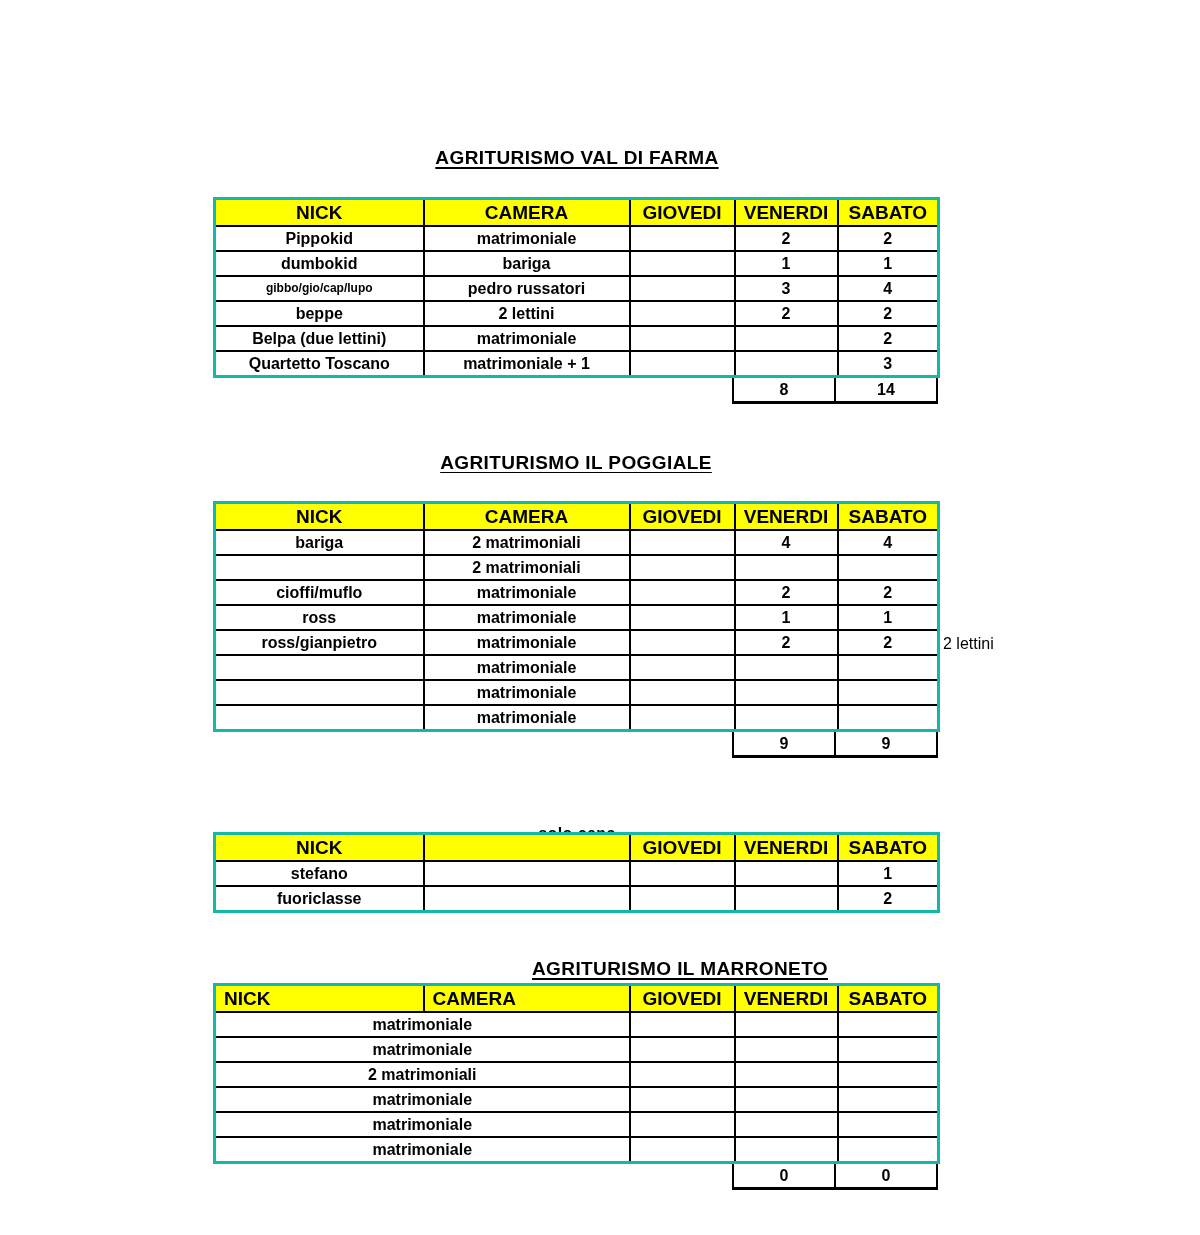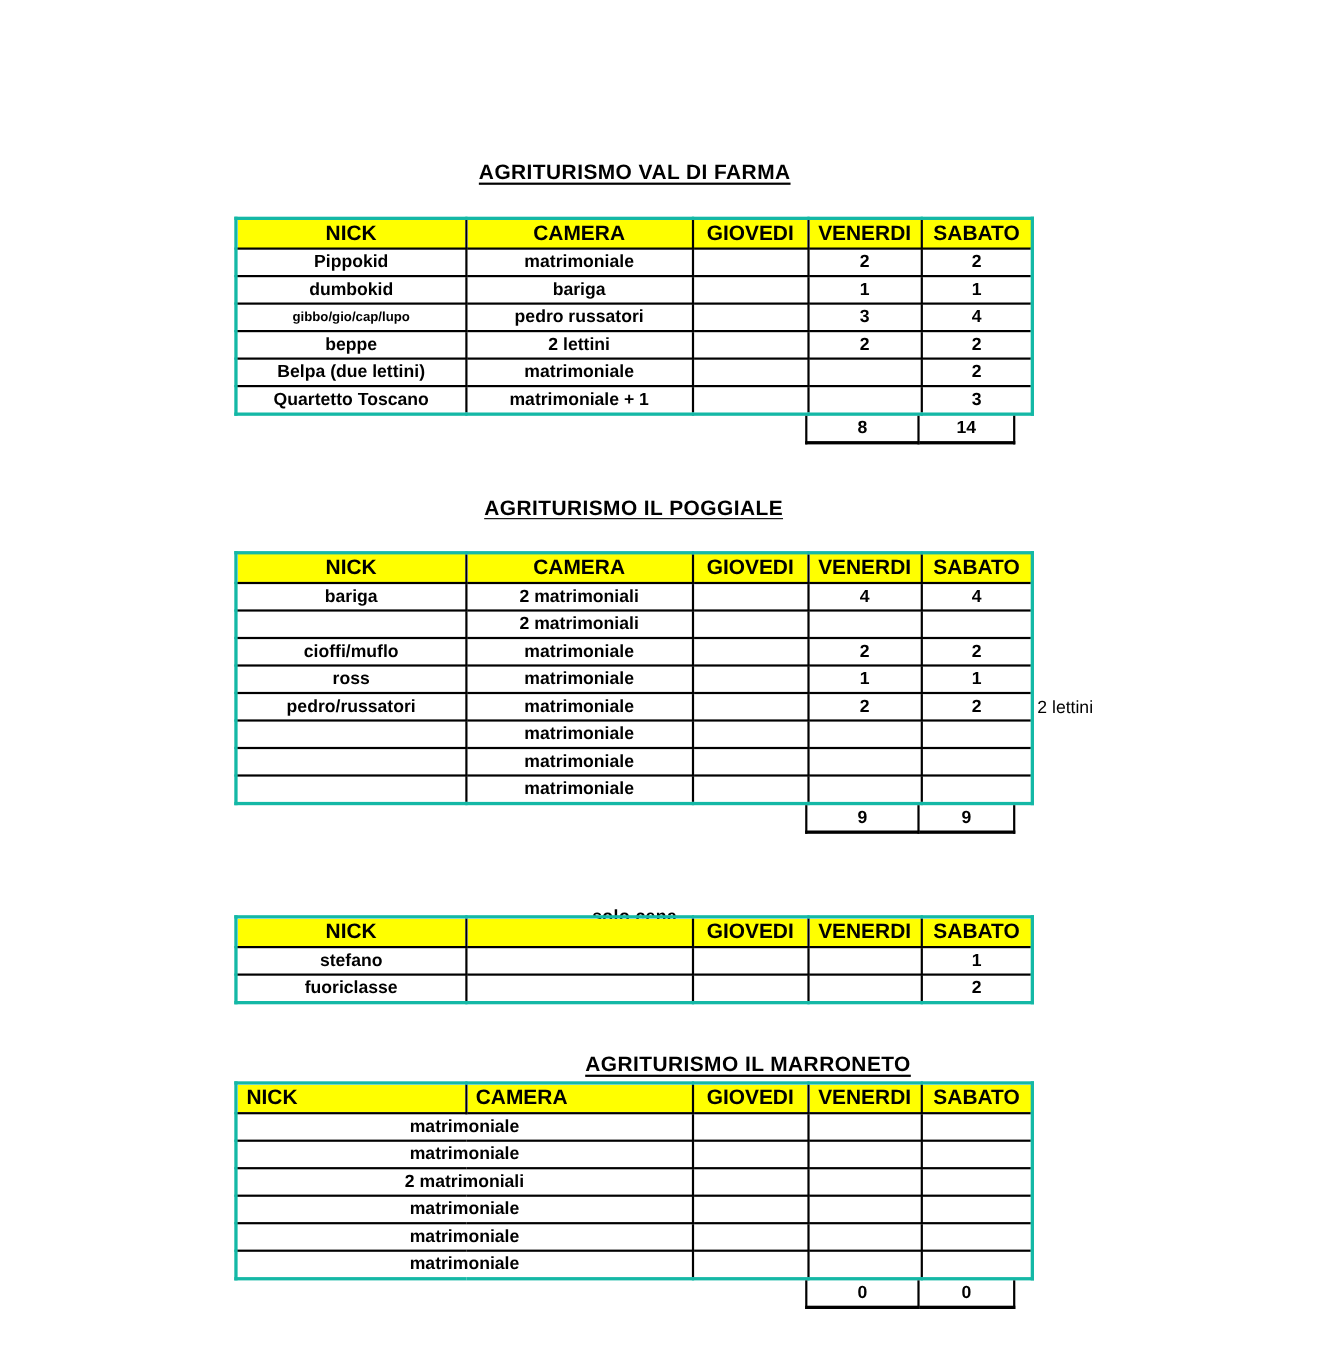--- a/index.html
+++ b/index.html
@@ -59,21 +59,21 @@
     border:2px solid #000;
     border-top:0;
     border-bottom:3px solid #000;
     display:flex;
     align-items:center;
     justify-content:center;
     font-weight:bold;
     font-size:16px;
   }
   .totals .tcell.t1 { width:104px; }
-  .totals .tcell.t2 { width:87px; border-left:0; }
+  .totals .tcell.t2 { width:102px; border-left:0; }
   .annotation {
     position:absolute;
     left:943px;
     top:632px;
     font-size:16px;
     font-weight:normal;
     line-height:23px;
     white-space:nowrap;
   }
 </style>
@@ -190,21 +190,21 @@
       <td>2</td>
     </tr>
     <tr>
       <td>ross</td>
       <td>matrimoniale</td>
       <td></td>
       <td>1</td>
       <td>1</td>
     </tr>
     <tr>
-      <td>pedro/russatori</td>
+      <td>ross/gianpietro</td>
       <td>matrimoniale</td>
       <td></td>
       <td>2</td>
       <td>2</td>
     </tr>
     <tr>
       <td></td>
       <td>matrimoniale</td>
       <td></td>
       <td></td>

